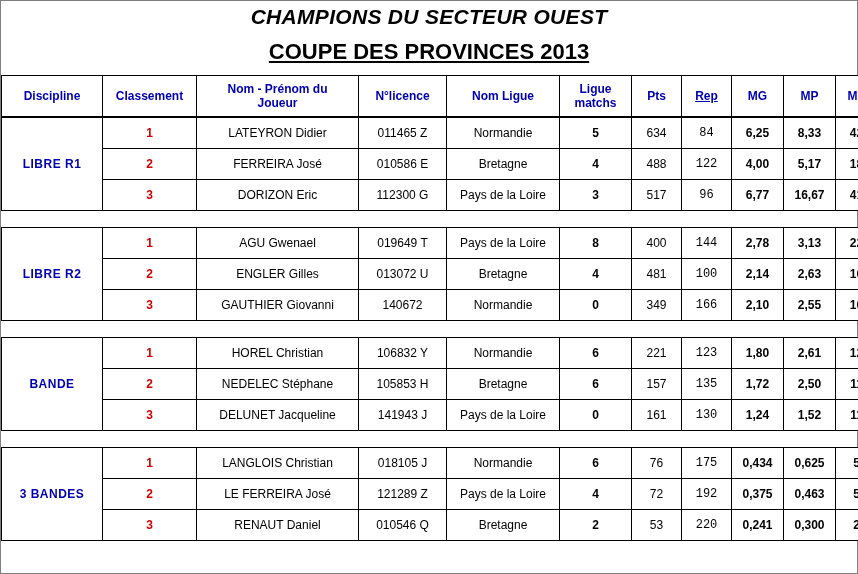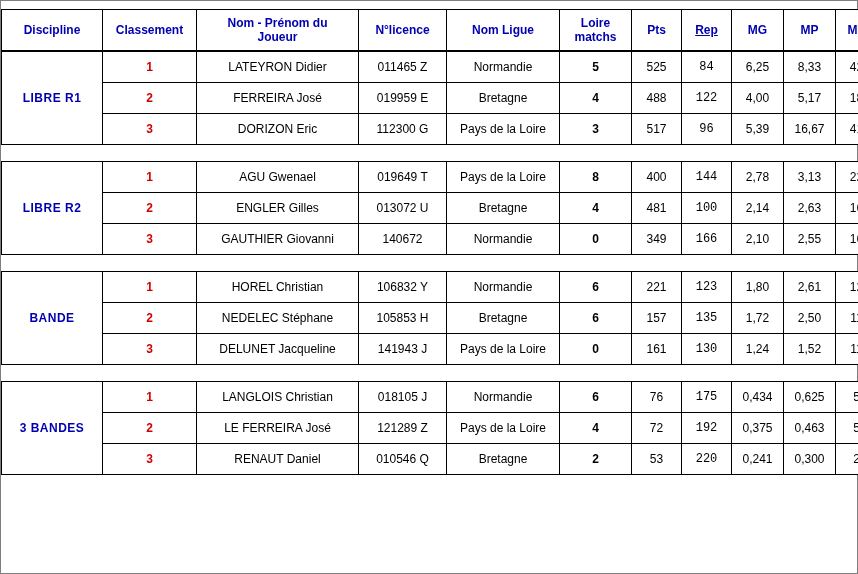--- a/index.html
+++ b/index.html
@@ -78,33 +78,37 @@
     font-size: 15px;
   }
   .name {
     font-size: 12.5px;
   }
   .lic { font-size: 12px; }
   .ligue { font-size: 12px; }
   .pm { font-weight: bold; font-size: 12.5px; }
   .pts { font-size: 12.5px; }
   .rep { font-size: 12.5px; font-family: Liberation Mono, monospace; }
-  .mg, .mp, .ms { font-weight: normal; font-size: 12.5px; }
+  .mg, .mp, .ms { font-weight: bold; font-size: 12.5px; }
   .row-body td { height: 30px; }
   .spacer {
     height: 16px;
     width: 854px;
   }
   
 </style>
 </head>
 <body>
 
 <div class="page">
 
+  <div class="titles">
+    <div class="title-main">CHAMPIONS DU SECTEUR OUEST</div>
+    <div class="title-sub">COUPE DES PROVINCES 2013</div>
+  </div>
 
   <div style="height:8px"></div>
 
   <table class="grid">
     <colgroup>
       <col style="width:101px">
       <col style="width:94px">
       <col style="width:162px">
       <col style="width:88px">
       <col style="width:113px">
@@ -119,21 +123,21 @@
         <tr class="hdr">
       <td>Discipline</td>
       <td>Classement</td>
       <td>
         <div>Nom - Prénom du</div>
         <div>Joueur</div>
       </td>
       <td>N°licence</td>
       <td>Nom Ligue</td>
       <td>
-        <div>Loire</div>
+        <div>Ligue</div>
         <div>matchs</div>
       </td>
       <td>Pts</td>
       <td class="u"><span class="ul">Rep</span></td>
       <td>MG</td>
       <td>MP</td>
       <td>MS</td>
     </tr>
   </tbody>
     </table>
@@ -153,47 +157,47 @@
         <col style="width:42px">
     </colgroup>
     <tbody>
         <tr class="row-body">
       <td class="disc-cell" rowspan="3">LIBRE  R1</td>
       <td class="rank">1</td>
       <td class="name">LATEYRON Didier</td>
       <td class="lic">011465 Z</td>
       <td class="ligue">Normandie</td>
       <td class="pm">5</td>
-      <td class="pts">525</td>
+      <td class="pts">634</td>
       <td class="rep">84</td>
       <td class="mg">6,25</td>
       <td class="mp">8,33</td>
       <td class="ms">42</td>
     </tr>
     <tr class="row-body">
       <td class="rank">2</td>
       <td class="name">FERREIRA José</td>
-      <td class="lic">019959 E</td>
+      <td class="lic">010586 E</td>
       <td class="ligue">Bretagne</td>
       <td class="pm">4</td>
       <td class="pts">488</td>
       <td class="rep">122</td>
       <td class="mg">4,00</td>
       <td class="mp">5,17</td>
       <td class="ms">18</td>
     </tr>
     <tr class="row-body">
       <td class="rank">3</td>
       <td class="name">DORIZON Eric</td>
       <td class="lic">112300 G</td>
       <td class="ligue">Pays de la Loire</td>
       <td class="pm">3</td>
       <td class="pts">517</td>
       <td class="rep">96</td>
-      <td class="mg">5,39</td>
+      <td class="mg">6,77</td>
       <td class="mp">16,67</td>
       <td class="ms">41</td>
     </tr>
   </tbody>
     </table>
 
   <div class="spacer"></div>
 
   <table class="grid">
     <colgroup>

